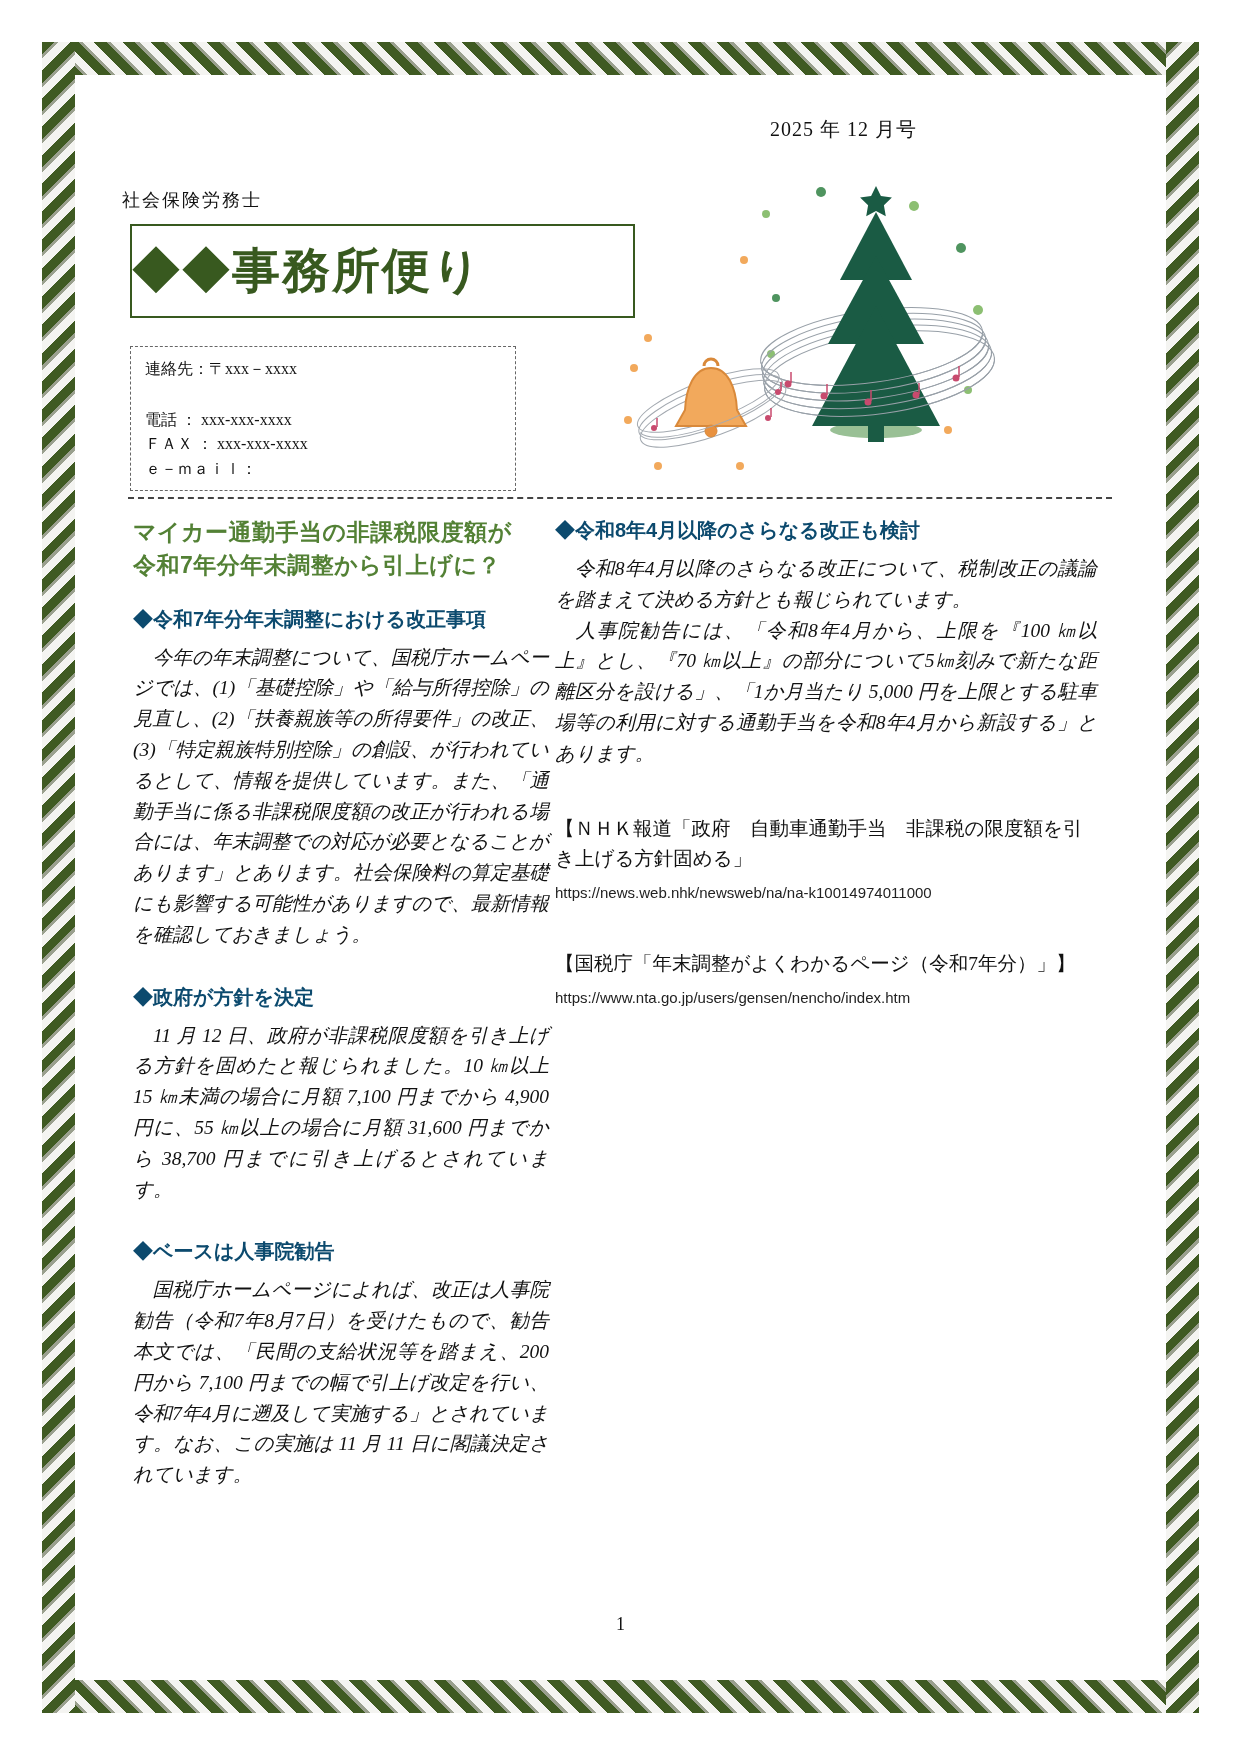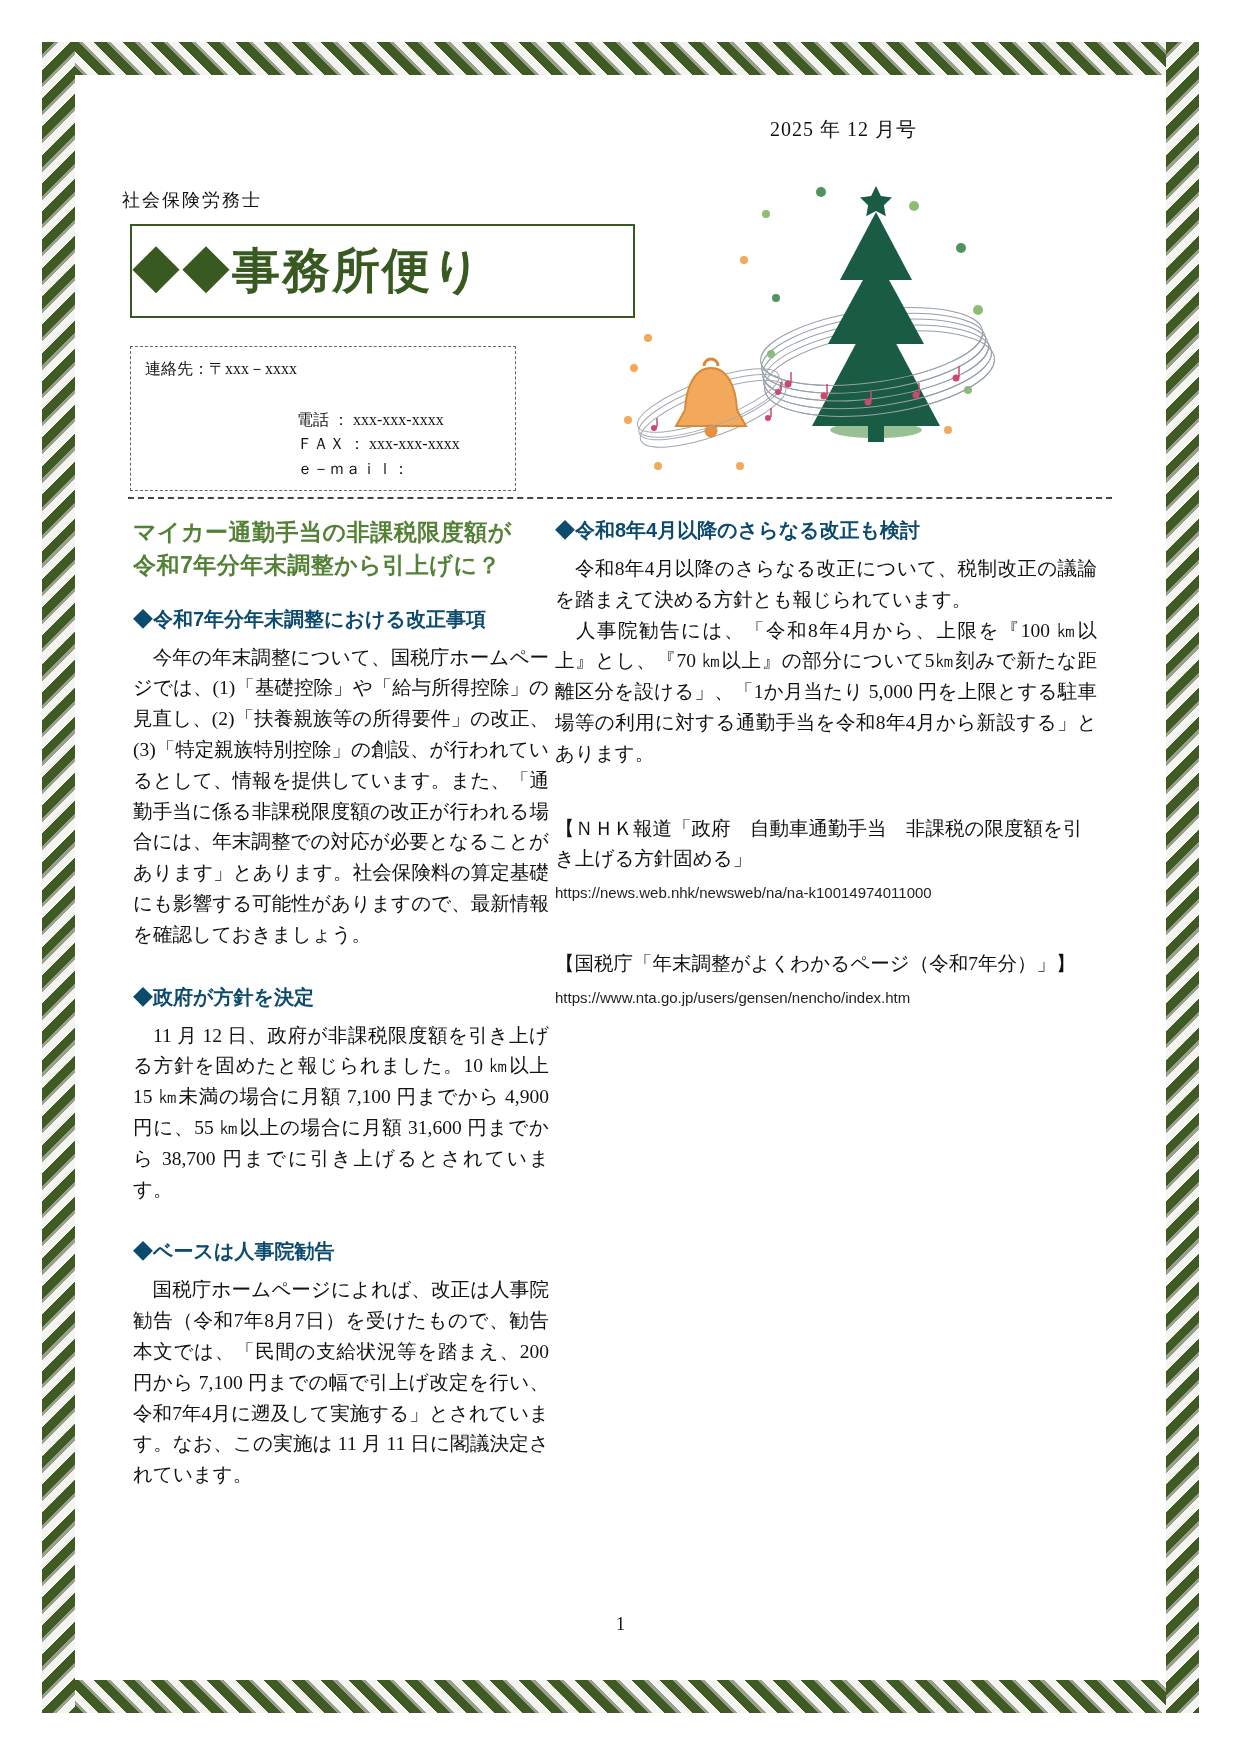--- a/index.html
+++ b/index.html
@@ -54,21 +54,21 @@
   .title-text {
     font-family: "Liberation Serif", serif;
     font-size: 48px; font-weight: bold;
     color: #38591f; letter-spacing: 2px;
   }
   .contact-box {
     position: absolute; top: 346px; left: 130px;
     width: 386px; height: 145px;
     border: 1px dashed #666;
     padding: 10px 14px 8px 14px;
-    display: flex; flex-direction: row;
+    display: flex; flex-direction: column;
     font-size: 16px; line-height: 1.55;
   }
   .contact-bottom { margin-top: auto; }
 
   .illustration { position: absolute; top: 178px; left: 616px; width: 400px; height: 322px; }
 
   .divider {
     position: absolute; top: 497px; left: 128px; width: 984px;
     border-top: 2px dashed #444; height: 0;
   }
@@ -87,21 +87,21 @@
   }
   .section-heading {
     font-family: "Liberation Sans", sans-serif;
     font-weight: 700; font-size: 20px; color: #0c4a6e;
     margin: 32px 0 10px 0; line-height: 1.4;
   }
   .section-heading.mt-tight { margin-top: 22px; }
   .section-heading.mt0 { margin-top: 0; }
   .section-body {
     font-size: 19.5px; line-height: 1.58;
-    text-align: justify; color: #111;
+    text-align: justify; color: #111; font-style: italic;
   }
   .reference { margin-top: 44px; }
   .ref-title { font-size: 19.5px; line-height: 1.55; }
   .ref-url {
     font-family: "Liberation Sans", sans-serif;
     font-size: 15px; line-height: 1.5; margin-top: 8px;
     color: #222; overflow-wrap: break-word; word-wrap: break-word;
   }
   .page-number {
     position: absolute; bottom: 120px; left: 0; width: 100%;

